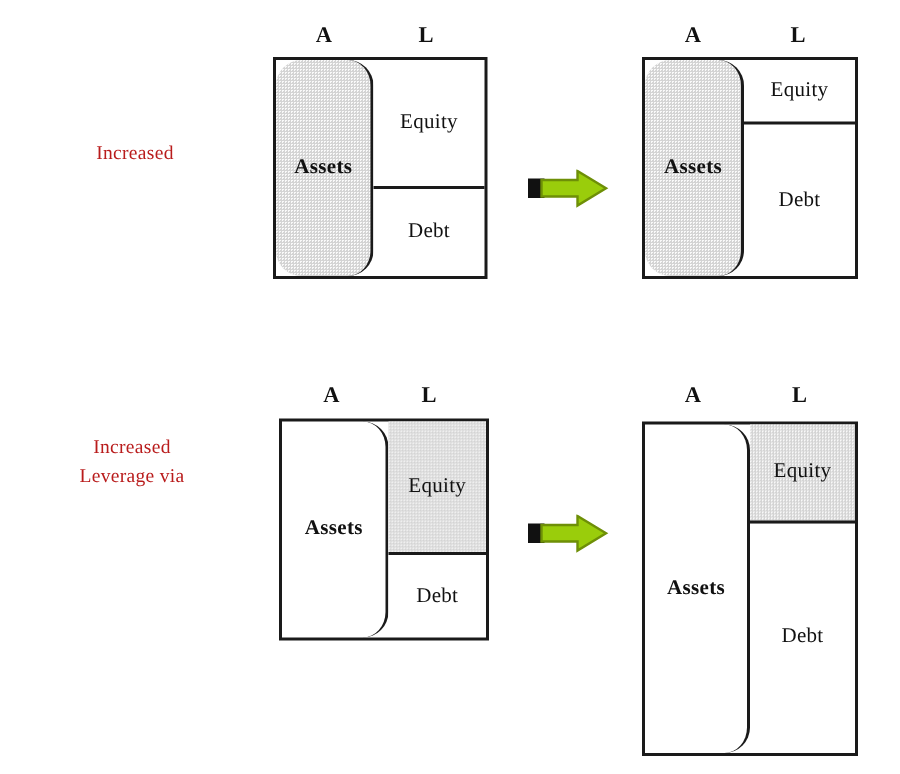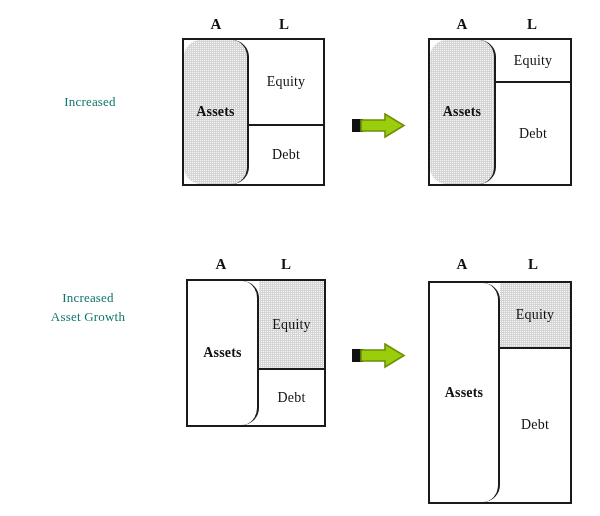--- a/index.html
+++ b/index.html
@@ -16,21 +16,21 @@
     overflow: hidden;
   }
 
   
   .caption {
     position: absolute;
     width: 160px;
     text-align: center;
     font-size: 13px;
     line-height: 19px;
-    color: #0f766e;
+    color: #b91c1c;
     letter-spacing: 0.2px;
   }
   .caption .cap-line { display: block; white-space: nowrap; }
 
   
   .bs-box {
     position: absolute;
     box-sizing: border-box;
     border: 2px solid #1a1a1a;
     background: #ffffff;
@@ -133,21 +133,21 @@
       <span>Equity</span>
     </div>
     <div class="cell" style="height:70%;">
       <span>Debt</span>
     </div>
   </div>
 </div>
 
 <div class="caption" style="left:8px; top:288px;">
   <span class="cap-line">Increased</span>
-  <span class="cap-line">Asset Growth</span>
+  <span class="cap-line">Leverage via</span>
 </div>
 
 <div class="col-head" style="left:209px; top:256px;">A</div>
 <div class="col-head" style="left:274px; top:256px;">L</div>
 
 <div class="bs-box" style="left:186px; top:279px; width:140px; height:148px;">
   <div class="bs-col col-assets" style="width:71px; height:100%;">
     <div class="cell" style="height:100%;">
       <span>Assets</span>
     </div>

